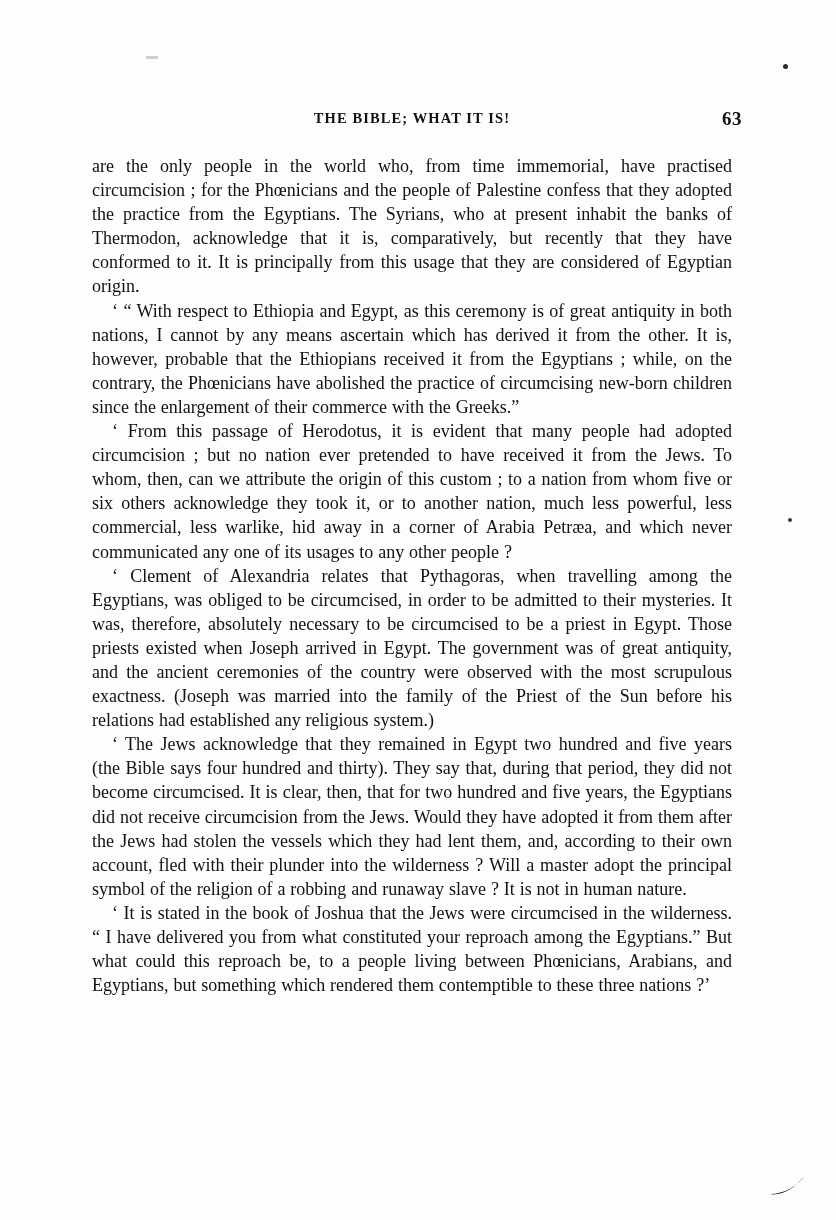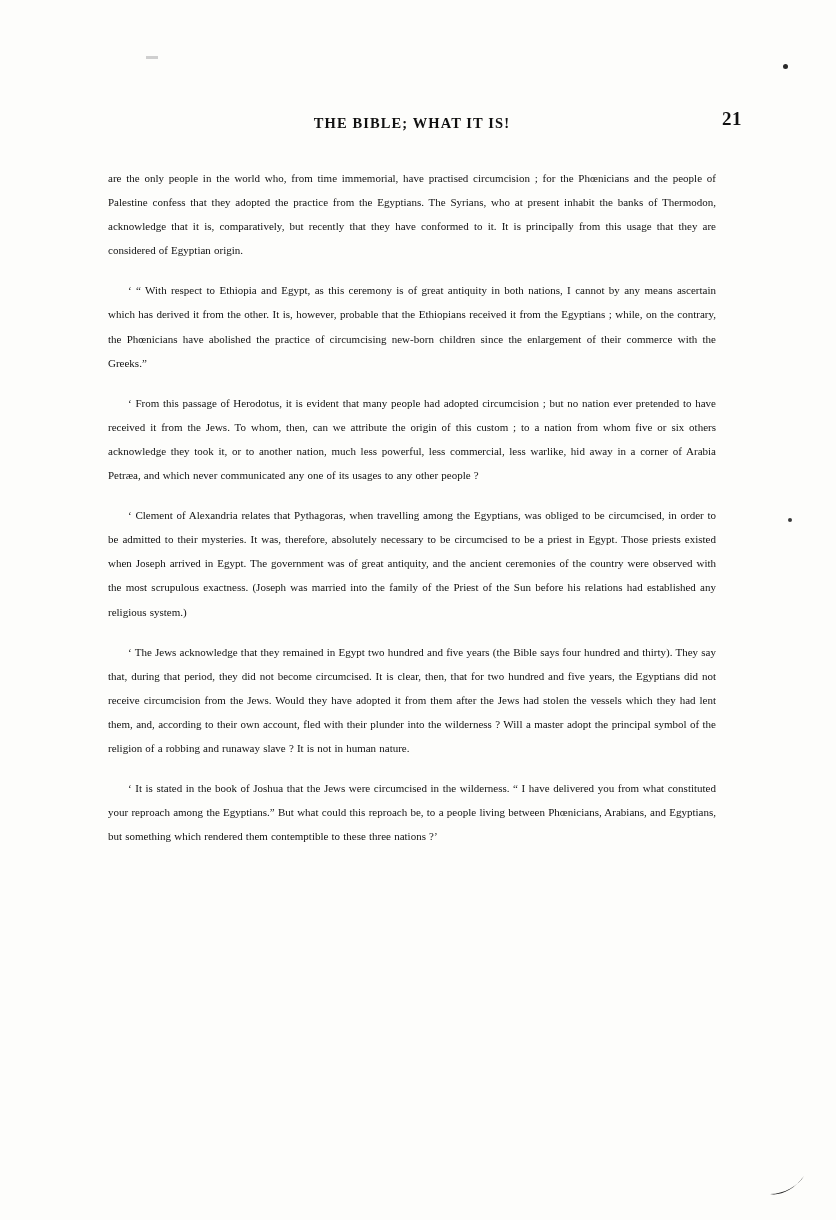--- a/index.html
+++ b/index.html
@@ -23,46 +23,46 @@
     background: #fdfdfb;
   }
   .page-inner {
     position: absolute;
     left: 92px;
     top: 110px;
     width: 640px;
   }
   .running-head {
     display: flex;
-    align-items: center;
+    align-items: flex-start;
     justify-content: center;
     position: relative;
     height: 26px;
-    margin-bottom: 30px;
+    margin-bottom: 18px;
   }
   .running-title {
     font-variant: small-caps;
     font-size: 14.5px;
     letter-spacing: 1.1px;
     font-weight: bold;
     text-align: center;
     white-space: nowrap;
   }
   .page-number {
     position: absolute;
     right: -10px;
     top: -2px;
     font-size: 19px;
     font-weight: bold;
     letter-spacing: 0.5px;
   }
   .body-text p {
-    margin: 16px;
+    margin: 0;
     text-indent: 20px;
-    font-size: 11px;
+    font-size: 18px;
     line-height: 24.1px;
     text-align: justify;
     text-justify: inter-word;
     word-spacing: 0.4px;
     hyphens: none;
   }
   .body-text p.first {
     text-indent: 0;
   }
   .mark-top-right {
@@ -106,21 +106,21 @@
 <div class="page">
 
   <div class="mark-top-left"></div>
   <div class="mark-top-right"></div>
   <div class="mark-mid-right"></div>
 
   <div class="page-inner">
 
     <div class="running-head">
       <div class="running-title">THE BIBLE; WHAT IT IS!</div>
-      <div class="page-number">21</div>
+      <div class="page-number">63</div>
     </div>
 
     <div class="body-text">
       <p class="first">are the only people in the world who, from time immemorial, have practised circumcision ; for the Phœnicians and the people of Palestine confess that they adopted the practice from the Egyptians. The Syrians, who at present inhabit the banks of Thermodon, acknowledge that it is, comparatively, but recently that they have conformed to it.   It is principally from this usage that they are considered of Egyptian origin.</p>
       <p>‘ “ With respect to Ethiopia and Egypt, as this ceremony is of great antiquity in both nations, I cannot by any means ascertain which has derived it from the other.   It is, however, probable that the Ethiopians received it from the Egyptians ; while, on the contrary, the Phœnicians have abolished the practice of circumcising new-born children since the enlargement of their commerce with the Greeks.”</p>
       <p>‘ From this passage of Herodotus, it is evident that many people had adopted circumcision ; but no nation ever pretended to have received it from the Jews.   To whom, then, can we attribute the origin of this custom ; to a nation from whom five or six others acknowledge they took it, or to another nation, much less powerful, less commercial, less warlike, hid away in a corner of Arabia Petræa, and which never communicated any one of its usages to any other people ?</p>
       <p>‘ Clement of Alexandria relates that Pythagoras, when travelling among the Egyptians, was obliged to be circumcised, in order to be admitted to their mysteries.   It was, therefore, absolutely necessary to be circumcised to be a priest in Egypt.   Those priests existed when Joseph arrived in Egypt.   The government was of great antiquity, and the ancient ceremonies of the country were observed with the most scrupulous exactness.   (Joseph was married into the family of the Priest of the Sun before his relations had established any religious system.)</p>
       <p>‘ The Jews acknowledge that they remained in Egypt two hundred and five years (the Bible says four hundred and thirty).   They say that, during that period, they did not become circumcised.   It is clear, then, that for two hundred and five years, the Egyptians did not receive circumcision from the Jews.   Would they have adopted it from them after the Jews had stolen the vessels which they had lent them, and, according to their own account, fled with their plunder into the wilderness ?   Will a master adopt the principal symbol of the religion of a robbing and runaway slave ?   It is not in human nature.</p>
       <p>‘ It is stated in the book of Joshua that the Jews were circumcised in the wilderness.   “ I have delivered you from what constituted your reproach among the Egyptians.”   But what could this reproach be, to a people living between Phœnicians, Arabians, and Egyptians, but something which rendered them contemptible to these three nations ?’</p>
     </div>

